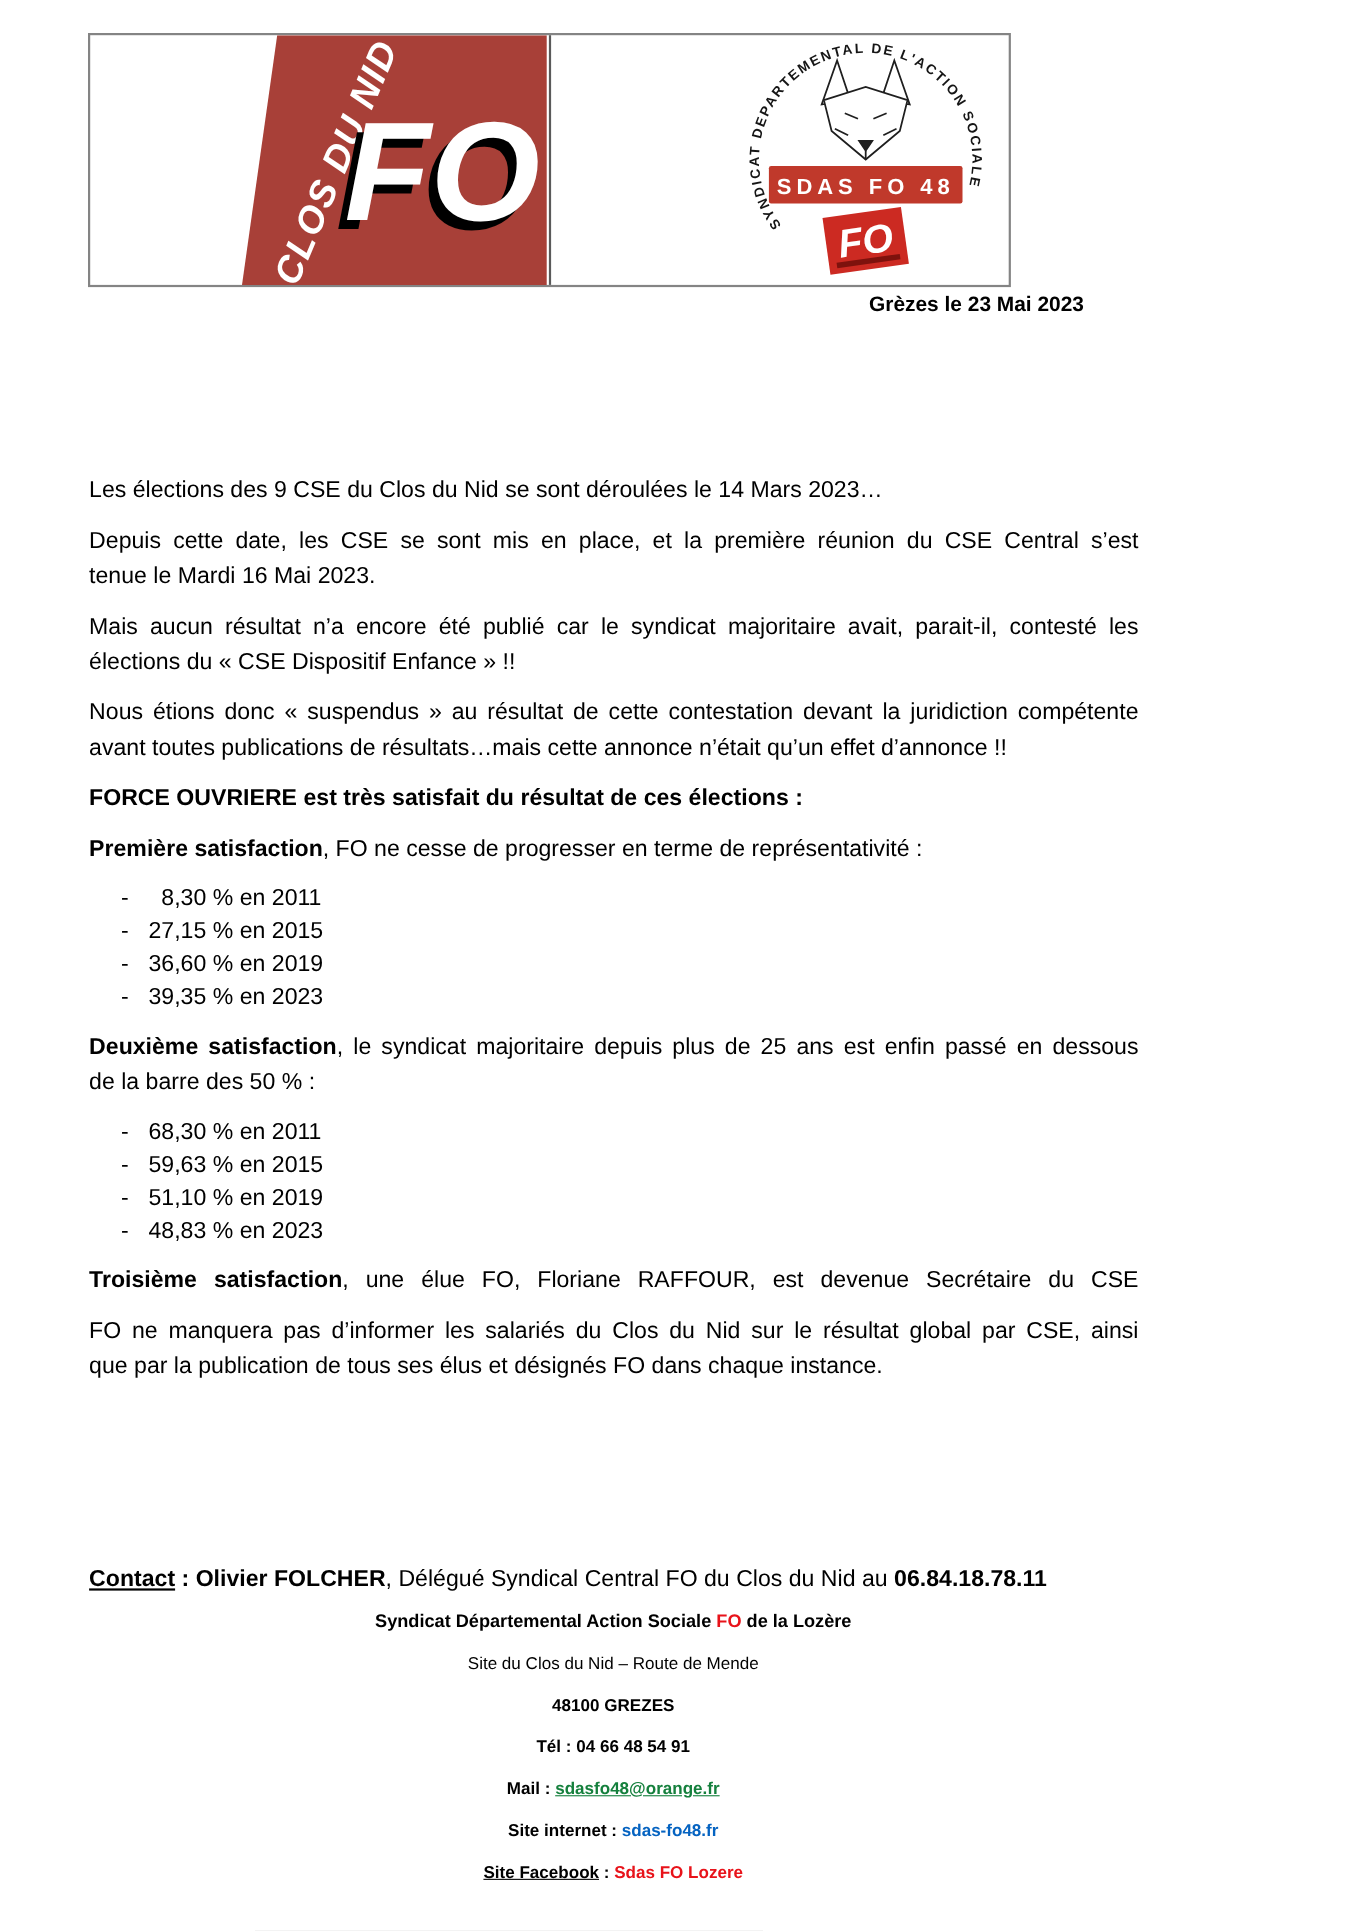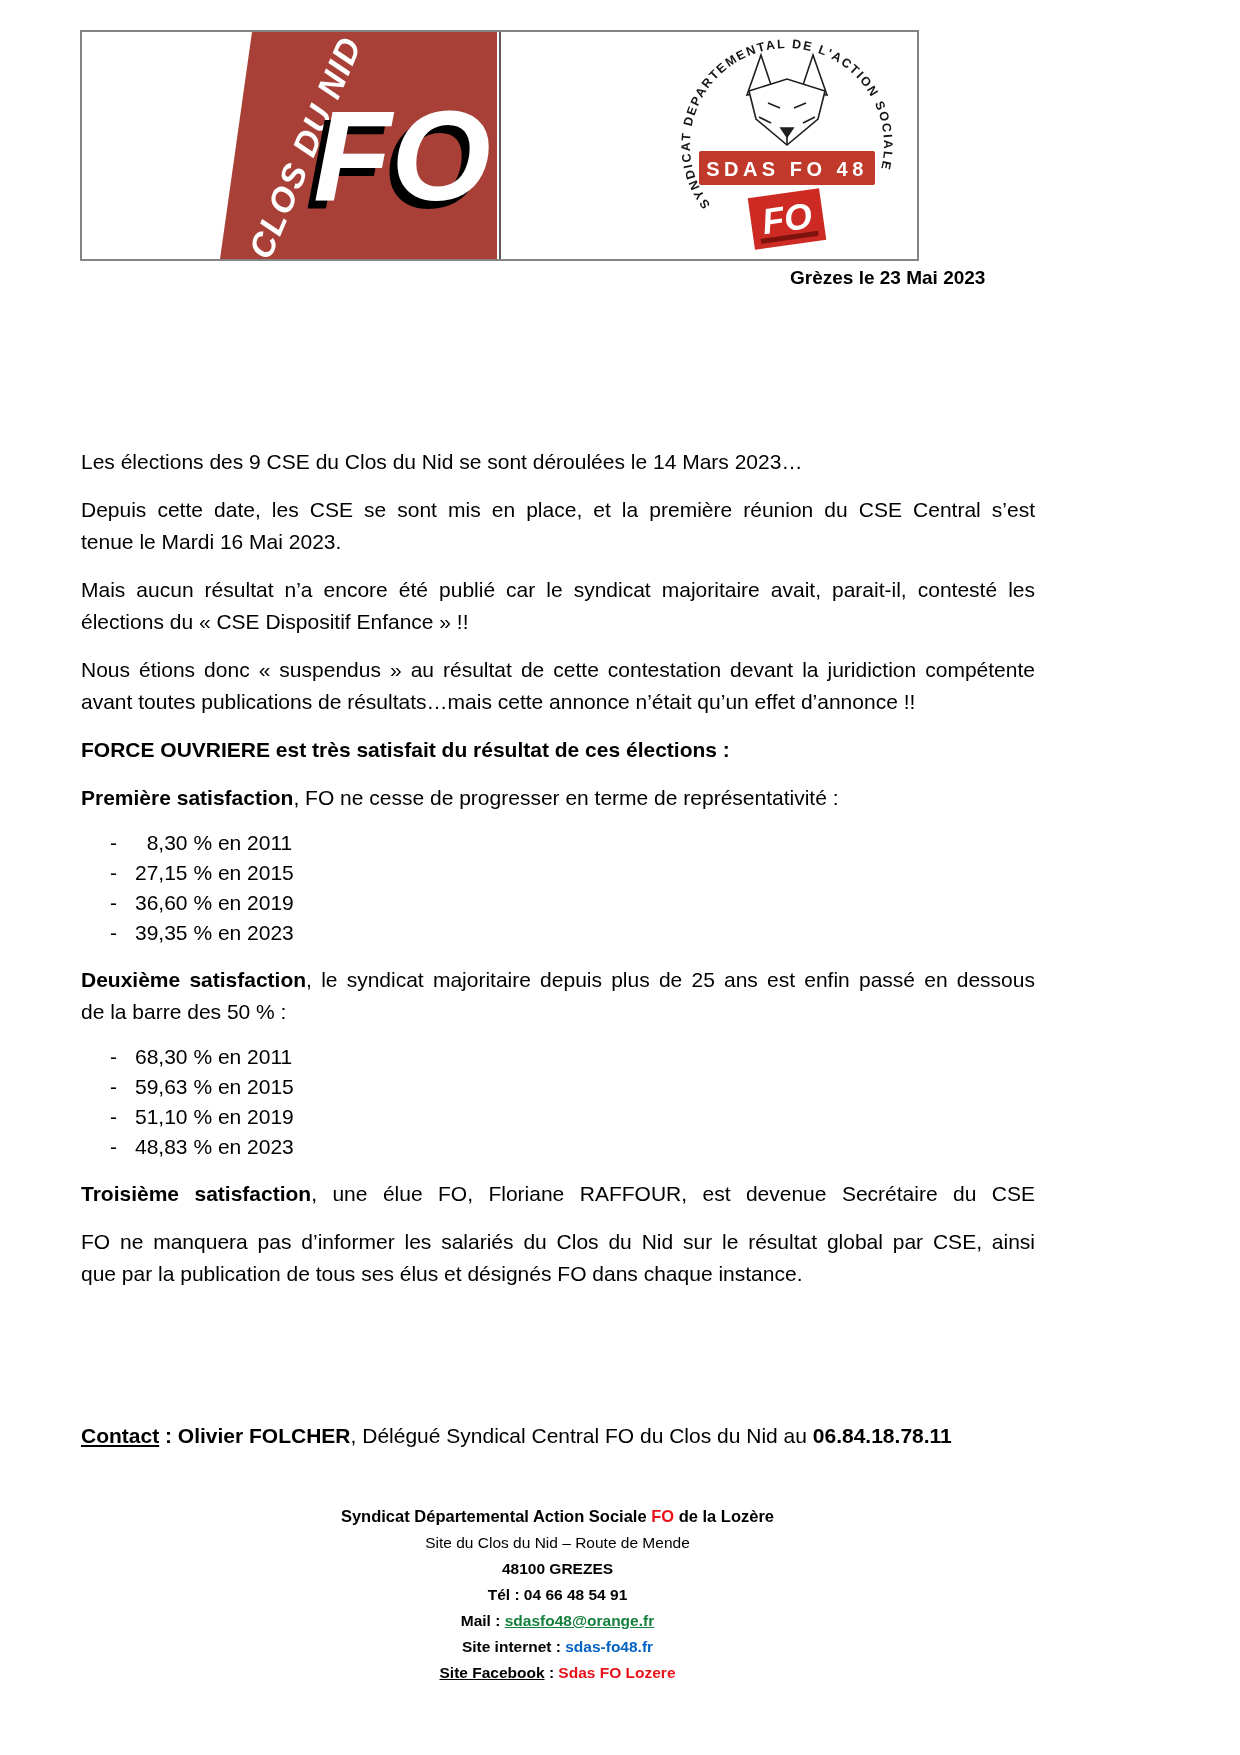--- a/index.html
+++ b/index.html
@@ -16,35 +16,35 @@
 
   
   .dateline{position:absolute;left:790px;top:267px;font-size:19px;font-weight:bold;}
   .doc-kind{position:absolute;left:0;top:314px;width:100%;text-align:center;
             font-style:italic;font-size:28px;}
   .doc-title{position:absolute;left:0;top:366px;width:100%;text-align:center;
              font-size:45px;font-weight:bold;line-height:45px;}
 
   
   .body-col{position:absolute;left:81px;top:430px;width:954px;font-size:21px;line-height:32px;}
-  .blk{margin:16px 0 14px 0;}
+  .blk{margin:0 0 14px 0;}
   .just{text-align:justify;text-align-last:justify;}
   .b{font-weight:bold;}
   .u{text-decoration:underline;margin-top:34px;}
   ul.pct{margin:0 0 14px 0;padding:0;list-style:none;}
   ul.pct li{line-height:30px;padding-left:29px;white-space:pre-wrap;}
   ul.pct li::before{content:"-";display:inline-block;width:25px;}
 
   
   .contact-line{position:absolute;left:81px;top:1420px;font-size:21px;line-height:32px;width:1000px;}
 
   
-  .footer{position:absolute;left:80px;top:1503px;width:955px;text-align:center;}
+  .footer{position:absolute;left:80px;top:1461px;width:955px;text-align:center;}
   .f-org{font-size:16.5px;font-weight:bold;line-height:27px;}
-  .f-line{font-size:15.5px;line-height:26px;}
+  .f-line{font-size:15.5px;line-height:26px;margin-top:12px;}
   .f-bold{font-weight:bold;}
   .red{color:#e8131a;font-weight:bold;}
   a.mail-link{color:#15803d;font-weight:bold;text-decoration:underline;}
   .site-link{color:#0563c1;font-weight:bold;text-decoration:none;text-align:right;}
   .fb-label{font-weight:bold;text-decoration:underline;color:#000;}
 </style>
 </head>
 <body>
 
 <div class="page">

